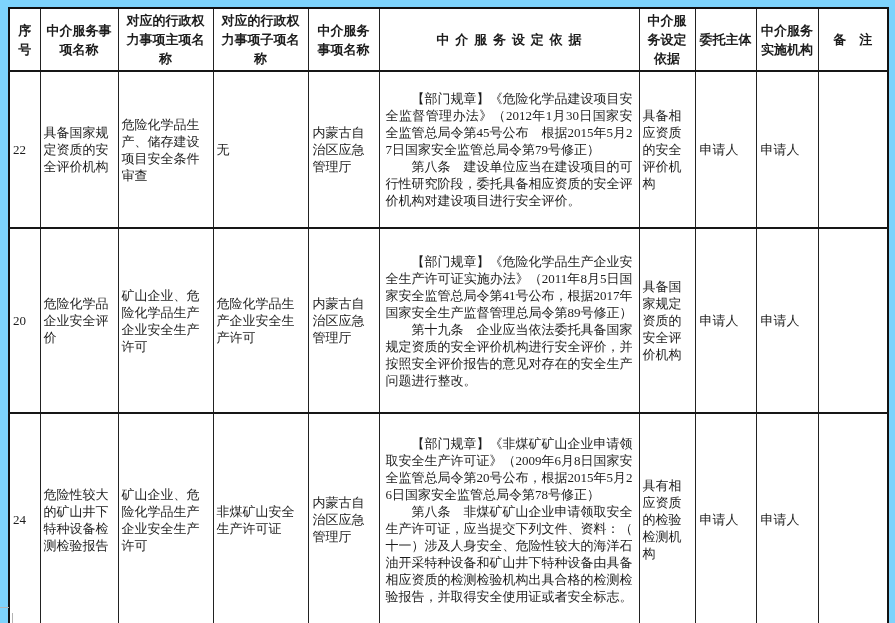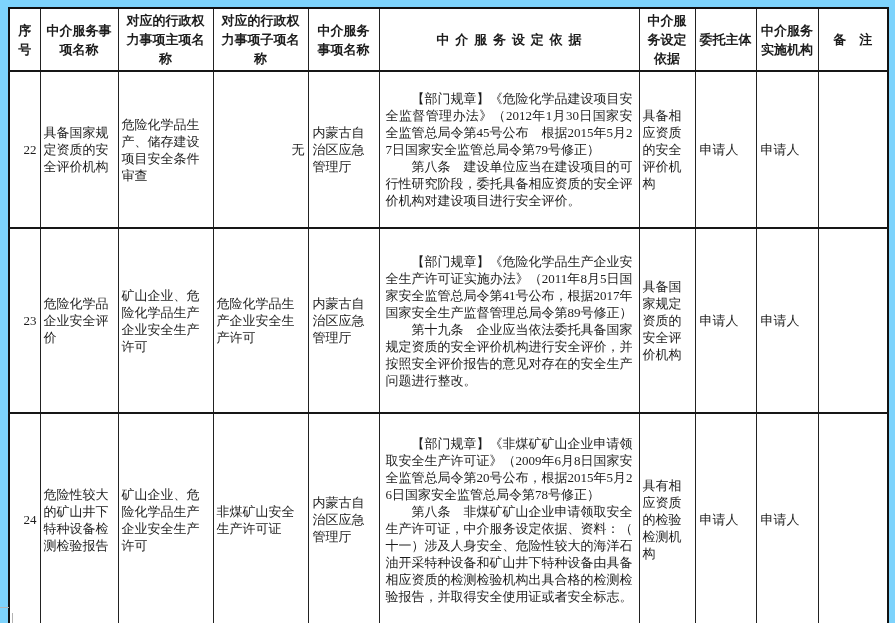--- a/index.html
+++ b/index.html
@@ -60,21 +60,21 @@
   th.sp { letter-spacing: 0.45em; text-indent: 0.45em; }
 
   td {
     font-size: 13px;
     line-height: 17px;
     text-align: left;
     padding: 2px 3px;
     word-break: break-all;
     line-break: anywhere;
   }
-  td.ta-c { text-align: right; }
+  td.ta-c { text-align: left; }
   td.dept { padding: 12px 4px; }
   td.basis {
     padding: 2px 6px;
     text-align: justify;
   }
   td.basis p {
     margin: 0;
     text-indent: 2em;
   }
   td.who { padding: 8px 4px; }
@@ -135,21 +135,21 @@
         <td class="basis">
           <p>【部门规章】《危险化学品建设项目安全监督管理办法》（2012年1月30日国家安全监管总局令第45号公布　根据2015年5月27日国家安全监管总局令第79号修正）</p>
           <p>第八条　建设单位应当在建设项目的可行性研究阶段，委托具备相应资质的安全评价机构对建设项目进行安全评价。</p>
         </td>
         <td>具备相应资质的安全评价机构</td>
         <td class="who">申请人</td>
         <td class="who">申请人</td>
         <td></td>
       </tr>
       <tr class="drow r23">
-        <td class="ta-c">23</td>
+        <td class="ta-c">20</td>
         <td>危险化学品企业安全评价</td>
         <td>矿山企业、危险化学品生产企业安全生产许可</td>
         <td>危险化学品生产企业安全生产许可</td>
         <td class="dept">内蒙古自治区应急管理厅</td>
         <td class="basis">
           <p>【部门规章】《危险化学品生产企业安全生产许可证实施办法》（2011年8月5日国家安全监管总局令第41号公布，根据2017年国家安全生产监督管理总局令第89号修正）</p>
           <p>第十九条　企业应当依法委托具备国家规定资质的安全评价机构进行安全评价，并按照安全评价报告的意见对存在的安全生产问题进行整改。</p>
         </td>
         <td>具备国家规定资质的安全评价机构</td>
         <td class="who">申请人</td>
@@ -157,21 +157,21 @@
         <td></td>
       </tr>
       <tr class="drow r24">
         <td class="ta-c">24</td>
         <td>危险性较大的矿山井下特种设备检测检验报告</td>
         <td>矿山企业、危险化学品生产企业安全生产许可</td>
         <td>非煤矿山安全生产许可证</td>
         <td class="dept">内蒙古自治区应急管理厅</td>
         <td class="basis">
           <p>【部门规章】《非煤矿矿山企业申请领取安全生产许可证》（2009年6月8日国家安全监管总局令第20号公布，根据2015年5月26日国家安全监管总局令第78号修正）</p>
-          <p>第八条　非煤矿矿山企业申请领取安全生产许可证，中介服务设定依据、资料：（十一）涉及人身安全、危险性较大的海洋石油开采特种设备和矿山井下特种设备由具备相应资质的检测检验机构出具合格的检测检验报告，并取得安全使用证或者安全标志。</p>
+          <p>第八条　非煤矿矿山企业申请领取安全生产许可证，应当提交下列文件、资料：（十一）涉及人身安全、危险性较大的海洋石油开采特种设备和矿山井下特种设备由具备相应资质的检测检验机构出具合格的检测检验报告，并取得安全使用证或者安全标志。</p>
         </td>
         <td>具有相应资质的检验检测机构</td>
         <td class="who">申请人</td>
         <td class="who">申请人</td>
         <td></td>
       </tr>
     </tbody>
   </table>
 
   <div class="mark-h"></div>

